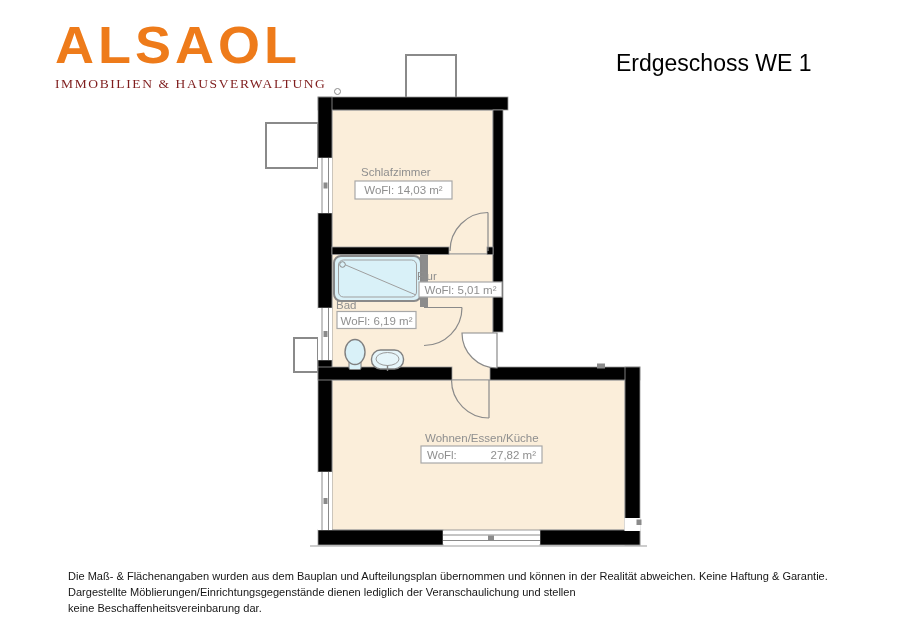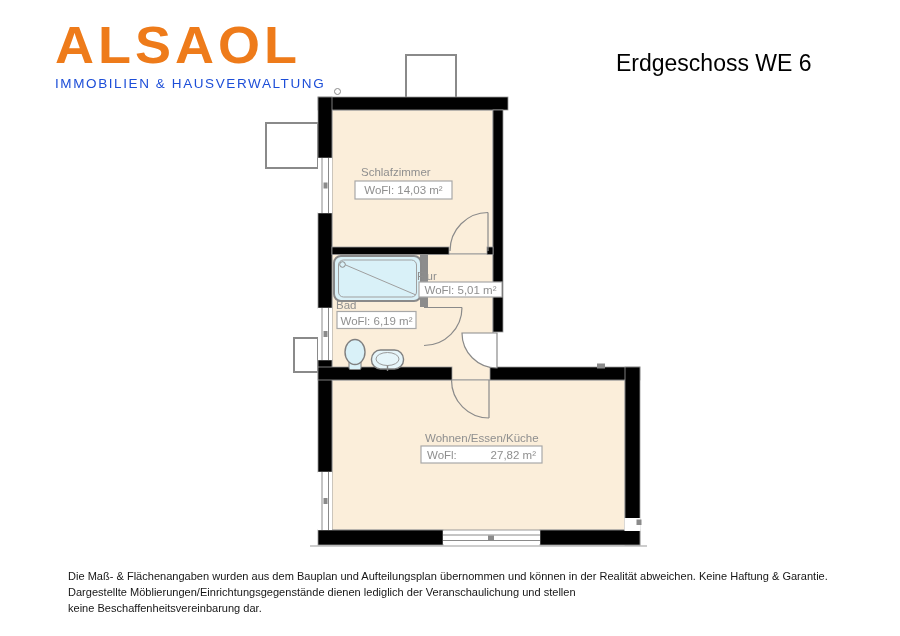--- a/index.html
+++ b/index.html
@@ -7,22 +7,22 @@
     width:900px;height:636px;position:relative;background:#ffffff;overflow:hidden;
     font-family:"Liberation Sans", sans-serif;
   }
   .logo-block{position:absolute;left:55px;top:18px;}
   .logo-word{
     font-size:54px;font-weight:bold;letter-spacing:4px;color:#ee7b1a;
     line-height:56px;font-family:"Liberation Sans", sans-serif;
     transform:scaleY(0.96);transform-origin:left top;
   }
   .logo-tagline{
-    font-size:13.5px;letter-spacing:1.6px;color:#1d4ed8;margin-top:2px;
-    font-family:Liberation Sans, sans-serif;
+    font-size:13.5px;letter-spacing:1.6px;color:#7f1d1d;margin-top:2px;
+    font-family:Liberation Serif, serif;
   }
   .plan-title{
     position:absolute;left:616px;top:50px;font-size:23px;color:#000;
     font-family:"Liberation Sans", sans-serif;
   }
   .floorplan-svg{position:absolute;left:250px;top:45px;width:400px;height:505px;}
   .footer{
     position:absolute;left:68px;top:568px;width:820px;
     font-size:11.5px;line-height:16px;color:#161616;
     transform:scaleX(0.96);transform-origin:left top;
@@ -30,21 +30,21 @@
   }
   svg text{font-family:"Liberation Sans", sans-serif;}
 </style>
 </head>
 <body>
 
 <div class="logo-block">
   <div class="logo-word">ALSAOL</div>
   <div class="logo-tagline">IMMOBILIEN &amp; HAUSVERWALTUNG</div>
 </div>
-<div class="plan-title">Erdgeschoss WE 6</div>
+<div class="plan-title">Erdgeschoss WE 1</div>
 
 <svg class="floorplan-svg" viewBox="250 45 400 505" xmlns="http://www.w3.org/2000/svg">
 
   <g>
     <rect x="406" y="55" width="50" height="43" fill="#ffffff" stroke="#8a8a8a" stroke-width="2"></rect>
     <rect x="266" y="123" width="52" height="45" fill="#ffffff" stroke="#8a8a8a" stroke-width="2"></rect>
     <rect x="294" y="338" width="24" height="34" fill="#ffffff" stroke="#8a8a8a" stroke-width="2"></rect>
     <circle cx="337.5" cy="91.5" r="3" fill="#ffffff" stroke="#8a8a8a" stroke-width="1"></circle>
   </g>
 

